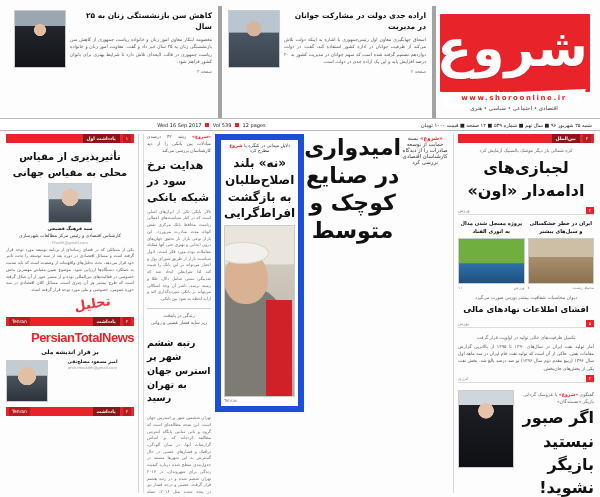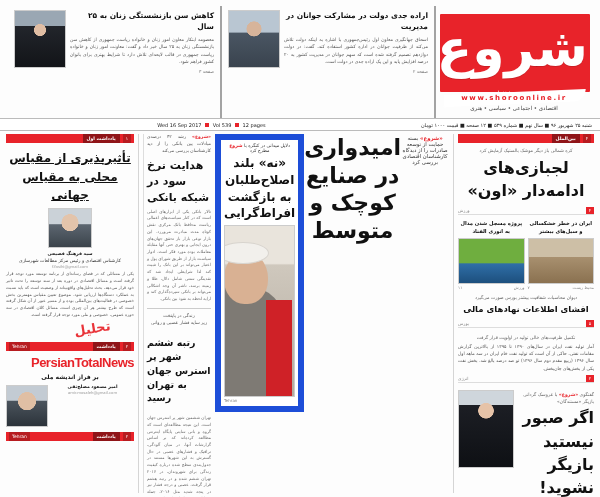--- a/index.html
+++ b/index.html
@@ -86,21 +86,21 @@
     direction: rtl;
   }
 
   
   .mh-teaser {
     flex: 1 1 0;
     padding: 4px 6px 0 6px;
     display: flex;
     flex-direction: row;
     gap: 4px;
-    border-right: 2px solid #a3a3a3;
+    border-right: 4px solid #a3a3a3;
     min-width: 0;
   }
   .mh-teaser:first-of-type { border-right: none; }
   .mh-text { flex: 1 1 0; min-width: 0; direction: rtl; text-align: right; }
   .mh-title {
     font-size: 7.5px; font-weight: bold; color: #111;
     line-height: 1.5; margin-bottom: 3px;
   }
   .mh-body {
     font-size: 4.6px; color: #555; line-height: 1.65;
@@ -265,22 +265,22 @@
   }
   .f-photo .flag {
     position:absolute; bottom: 0; right: 2px;
     width: 26px; height: 96px; background: #cf2127;
   }
   .f-cap { font-size:4px; color:#888; margin-top:1px; direction:ltr;}
 
   
   .l-block { direction: rtl; text-align: right; }
   .l-head {
-    font-size: 12px; font-weight: bold; color:#111; text-align:center;
-    line-height: 1.55; margin: 3px 2px; text-decoration: underline;
+    font-size: 10px; font-weight: bold; color:#111; text-align:center;
+    line-height: 1.55; margin: 3px 2px;
   }
   .l-photo-sm {
     width: 44px; height: 40px; margin: 2px auto; border:1px solid #ccc;
     background:
       radial-gradient(circle at 50% 36%, #e3c4ab 0 26%, transparent 27%),
       linear-gradient(180deg,#cbd2d8 0 40%, #5c6670 41%, #3b434b 100%);
   }
   .l-byline { font-size:4.6px; font-weight:bold; color:#111; text-align:center; line-height:1.6;}
   .l-byline .role { font-weight: normal; color:#333; display:block; }
   .l-mail { font-size:3.8px; color:#999; text-align:center; direction:ltr; }

